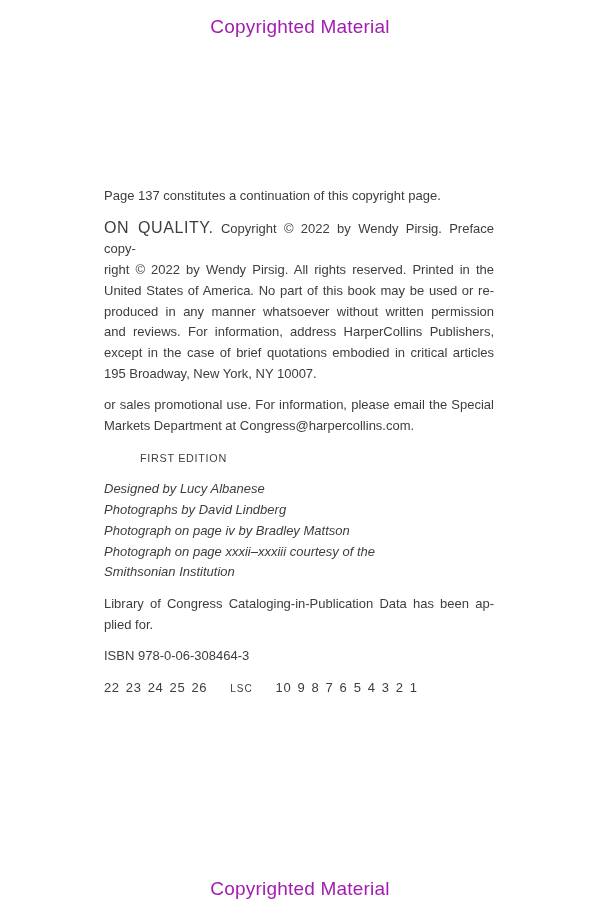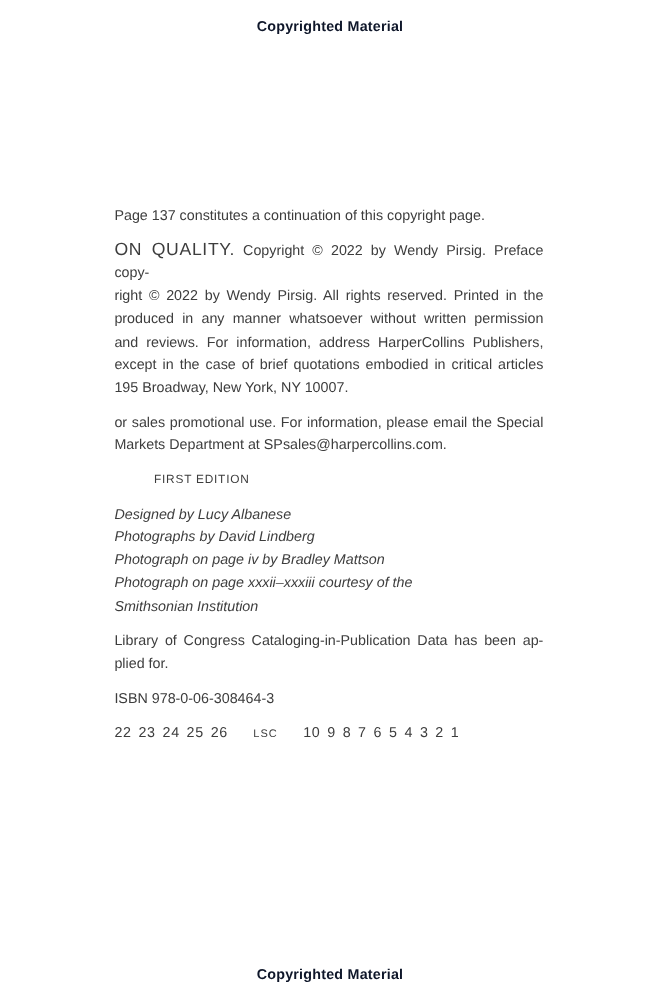--- a/index.html
+++ b/index.html
@@ -13,23 +13,23 @@
     position: relative;
     font-family: "Liberation Sans", sans-serif;
     color: #3d3d3d;
     overflow: hidden;
   }
   .banner {
     position: absolute;
     left: 0;
     width: 600px;
     text-align: center;
-    font-size: 13px;
-    font-weight: bold;
-    color: #0f172a;
+    font-size: 19px;
+    font-weight: normal;
+    color: #a21caf;
     letter-spacing: 0.2px;
   }
   .banner-top { top: 16px; }
   .banner-bottom { top: 878px; }
 
   .content {
     position: absolute;
     left: 104px;
     top: 186px;
     width: 390px;
@@ -77,29 +77,30 @@
   <div class="para">
     <div class="line">Page 137 constitutes a continuation of this copyright page.</div>
   </div>
 
   <div class="para">
     <div class="line jl">
       <span class="sc">ON QUALITY.</span>
       <span>Copyright © 2022 by Wendy Pirsig. Preface copy-</span>
     </div>
     <div class="line jl">right © 2022 by Wendy Pirsig. All rights reserved. Printed in the</div>
+    <div class="line jl">United States of America. No part of this book may be used or re-</div>
     <div class="line jl">produced in any manner whatsoever without written permission</div>
     <div class="line jl">and reviews. For information, address HarperCollins Publishers,</div>
     <div class="line jl">except in the case of brief quotations embodied in critical articles</div>
     <div class="line">195 Broadway, New York, NY 10007.</div>
   </div>
 
   <div class="para">
     <div class="line jl">or sales promotional use. For information, please email the Special</div>
-    <div class="line">Markets Department at SPsales@harpercollins.com.</div>
+    <div class="line">Markets Department at Congress@harpercollins.com.</div>
   </div>
 
   <div class="para">
     <div class="line edition-line">FIRST EDITION</div>
   </div>
 
   <div class="para credits">
     <div class="line">Designed by Lucy Albanese</div>
     <div class="line">Photographs by David Lindberg</div>
     <div class="line">Photograph on page iv by Bradley Mattson</div>

